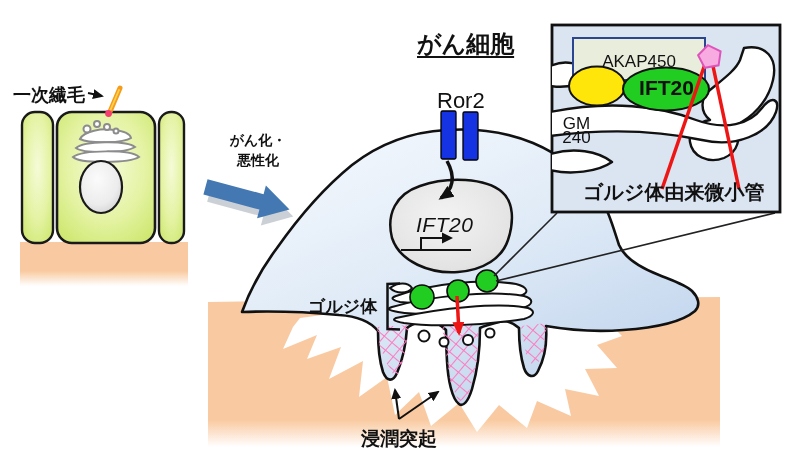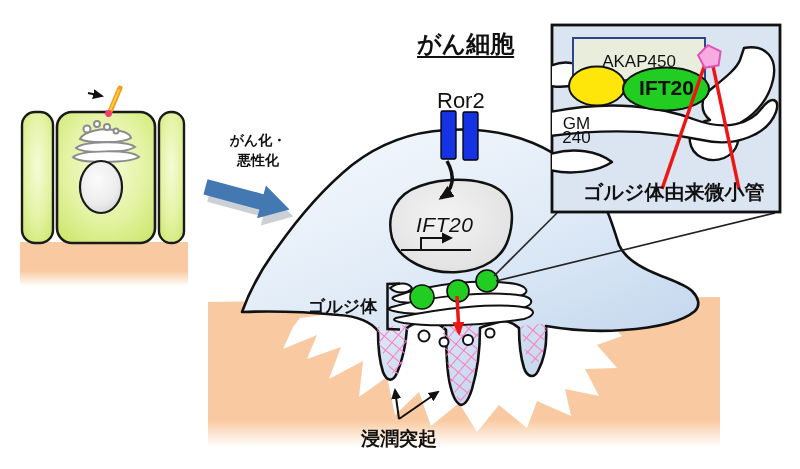--- a/index.html
+++ b/index.html
@@ -172,20 +172,21 @@
         <line x1="705" y1="64" x2="662" y2="189"></line>
         <line x1="713" y1="66" x2="739" y2="189"></line>
       </g>
       <polygon points="707.9,45.2 698.1,55.3 704.7,67.8 718.6,65.3 720.6,51.4" fill="#f7abe1" stroke="#dd55bb" stroke-width="2"></polygon>
     </g>
   </g>
 </svg>
 
 <div class="lbl title" style="left:411px;top:28px;margin-left:6px;">がん細胞</div>
 
+<div class="lbl" style="left:13px;top:83px;font-size:18px;font-weight:600;">一次繊毛</div>
 
 <div class="lbl c" style="left:212px;top:130px;width:92px;font-size:14px;font-weight:600;line-height:20px;">
   <div>がん化・</div>
   <div>悪性化</div>
 </div>
 
 <div class="lbl" style="left:437px;top:88px;font-size:22px;">Ror2</div>
 
 <div class="lbl" style="left:416px;top:213px;font-size:21px;font-style:italic;letter-spacing:0.5px;">IFT20</div>
 

